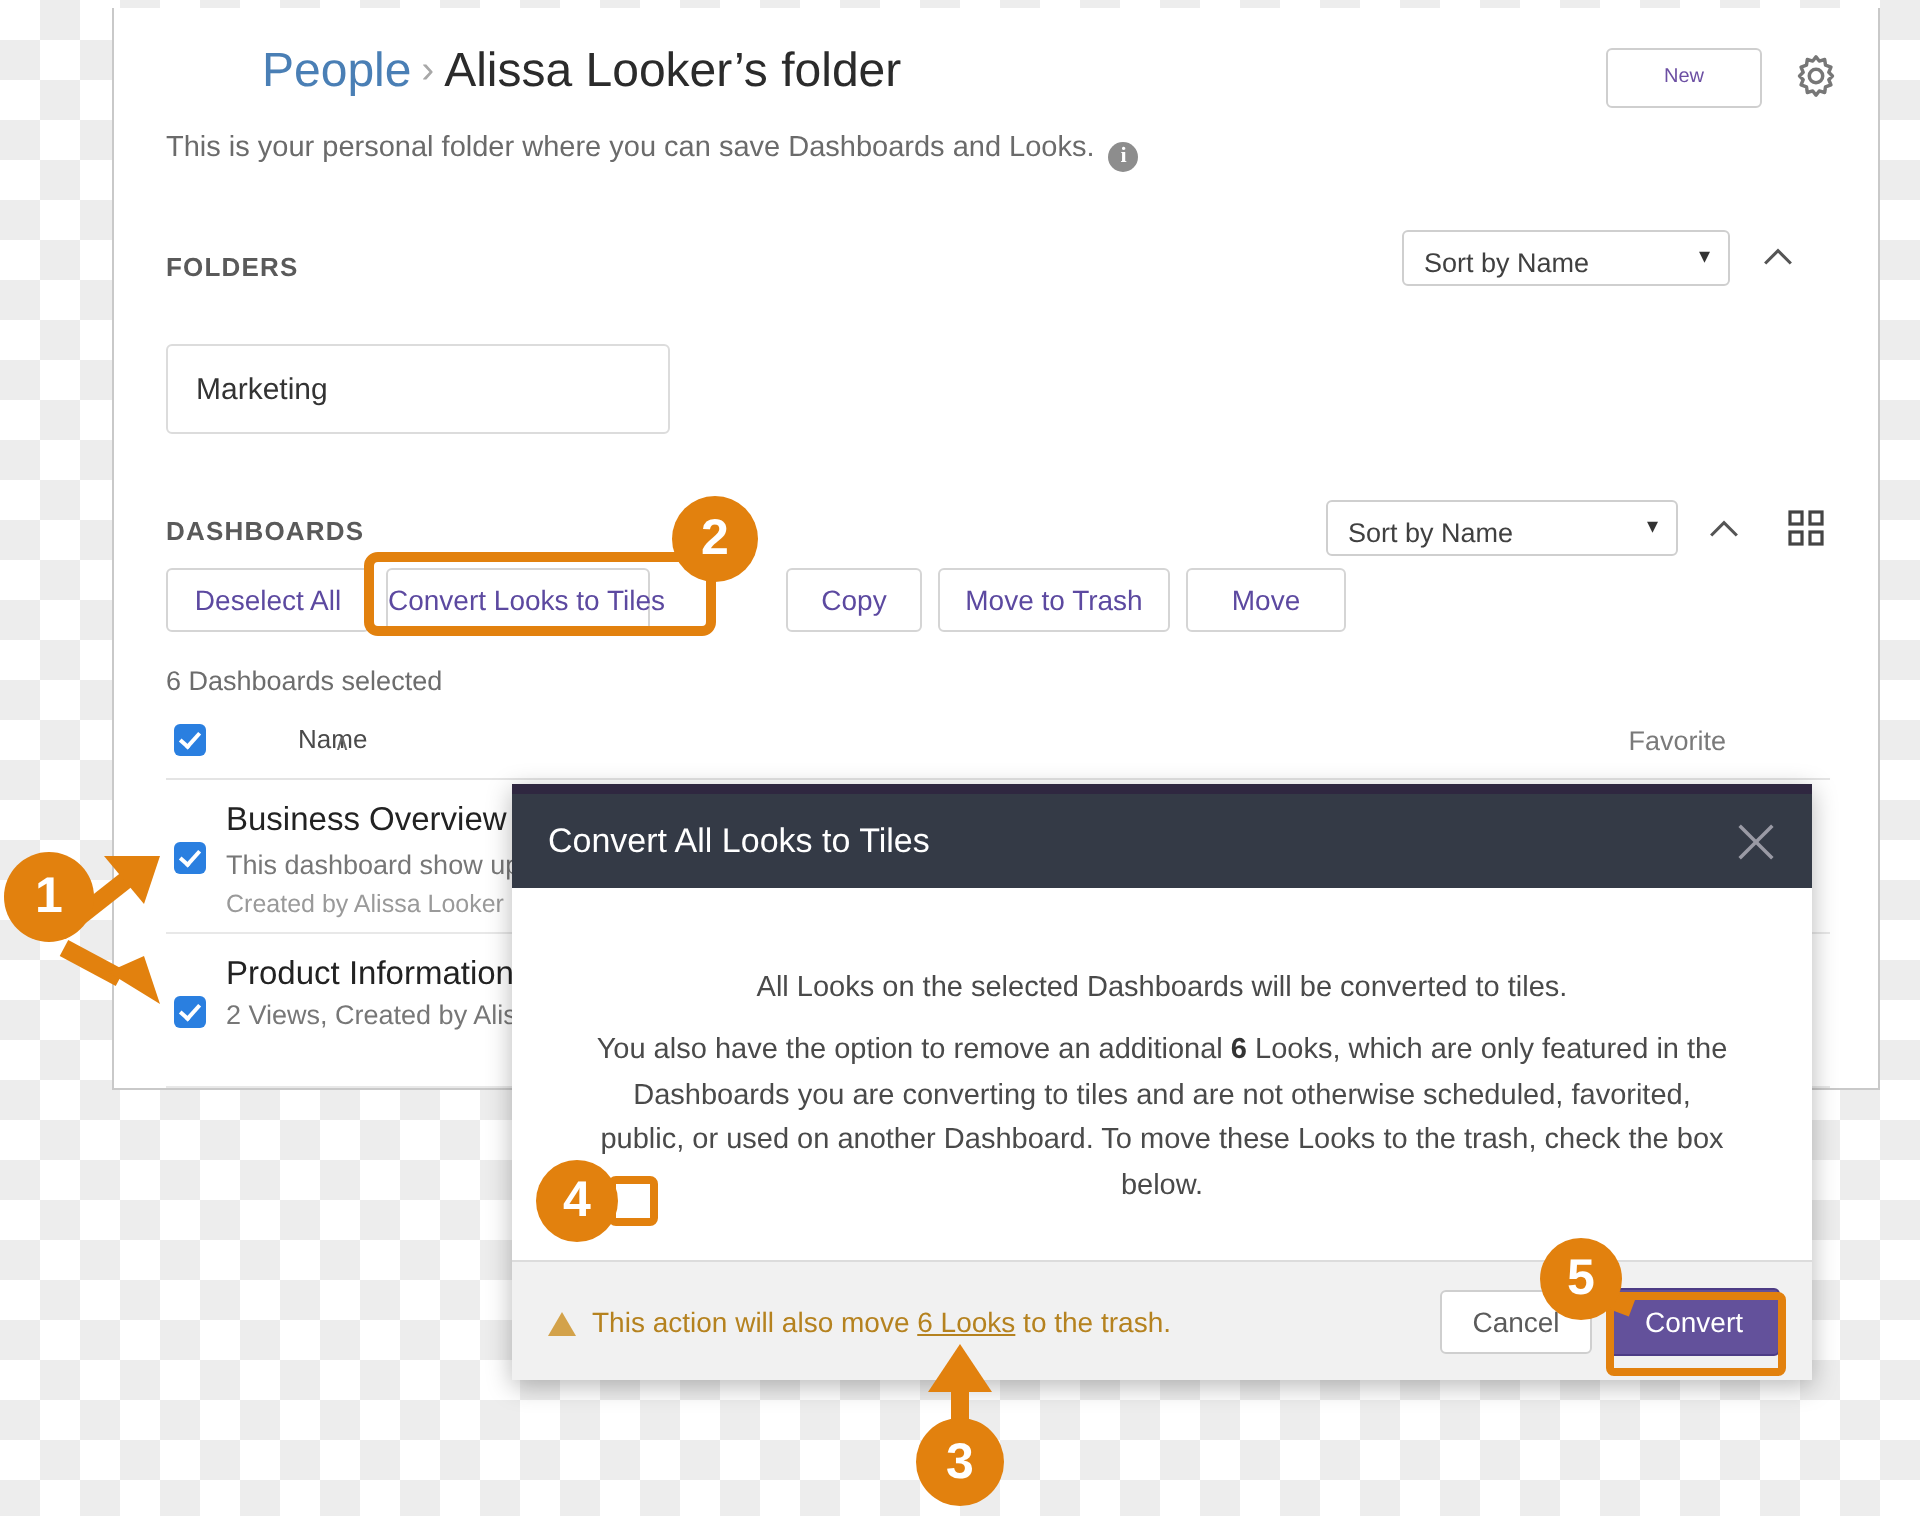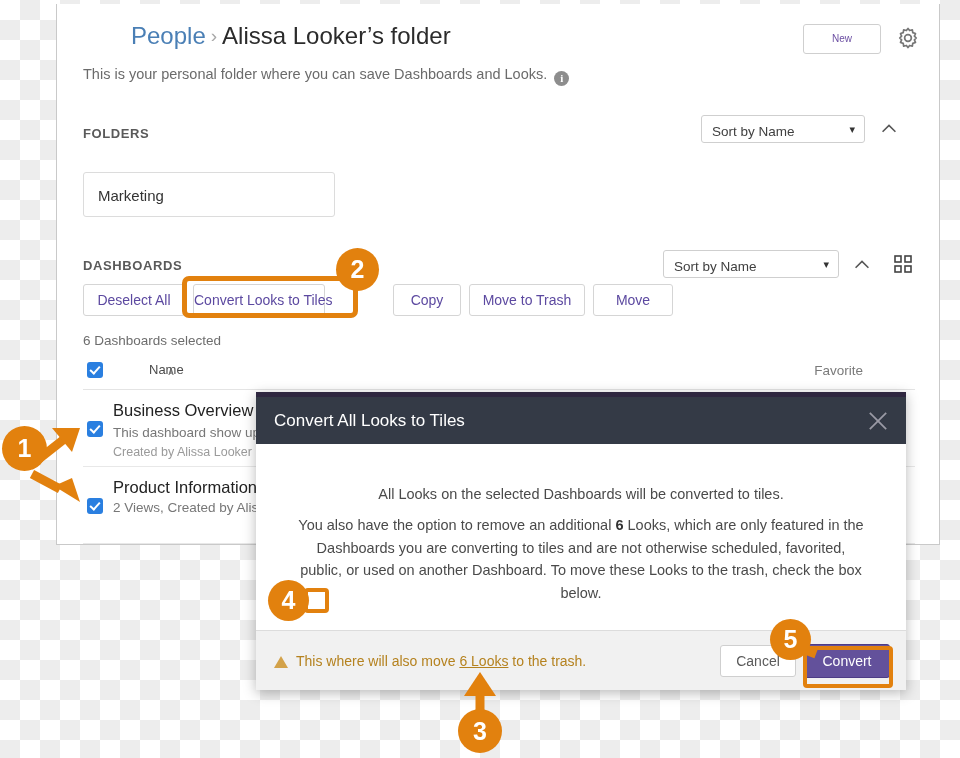--- a/index.html
+++ b/index.html
@@ -334,21 +334,21 @@
   </div>
 
   <div class="modal-body">
     <div class="mb-line-1">All Looks on the selected Dashboards will be converted to tiles.</div>
     <div class="mb-para"><span>You also have the option to remove an additional </span><b>6</b><span> Looks, which are only featured in the Dashboards you are converting to tiles and are not otherwise scheduled, favorited, public, or used on another Dashboard. To move these Looks to the trash, check the box below.</span></div>
 
   </div>
 
   <div class="modal-footer">
     <div class="warn-text">
-      <span class="warn-tri"></span><span>This where will also move </span><span class="warn-link">6 Looks</span><span> to the trash.</span>
+      <span class="warn-tri"></span><span>This action will also move </span><span class="warn-link">6 Looks</span><span> to the trash.</span>
     </div>
     <div class="cancel-button">Cancel</div>
     <div class="convert-button">Convert</div>
   </div>
 </div>
 
 <div class="hl-box" style="left:182px;top:276px;width:176px;height:42px;"></div>
 <div class="hl-box-sm" style="left:304px;top:588px;width:25px;height:25px;"></div>
 <div class="hl-box-sm" style="left:803px;top:646px;width:90px;height:42px;"></div>
 

